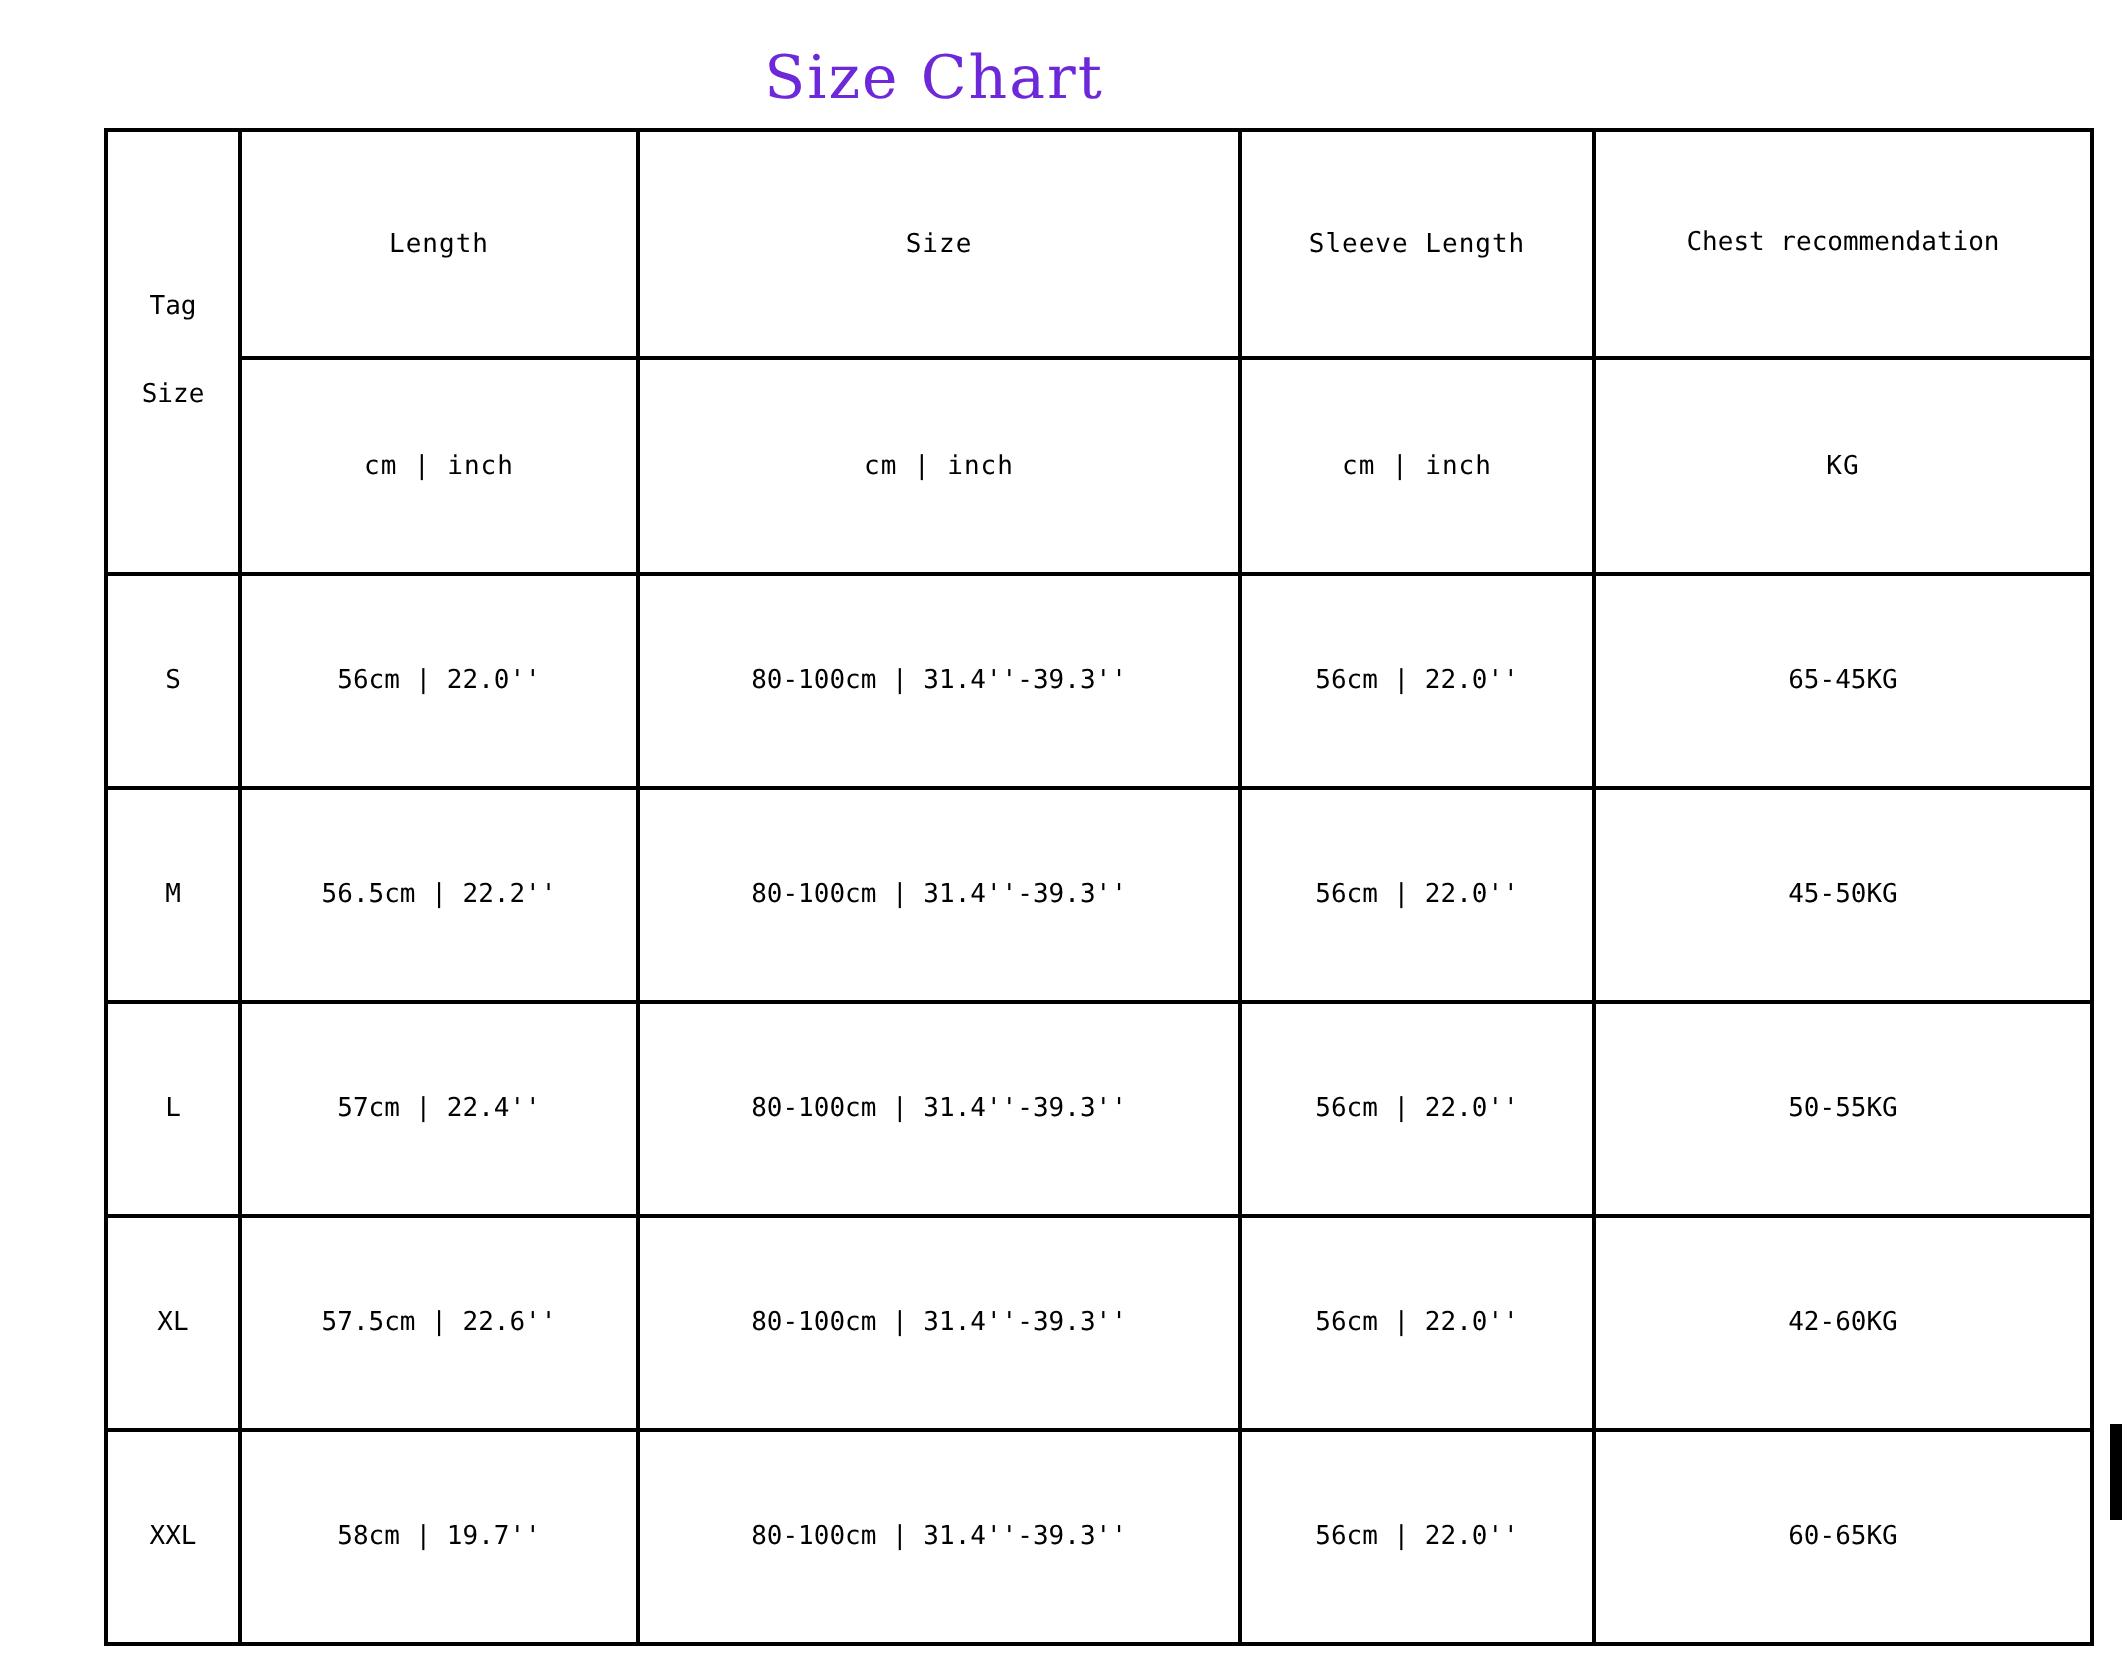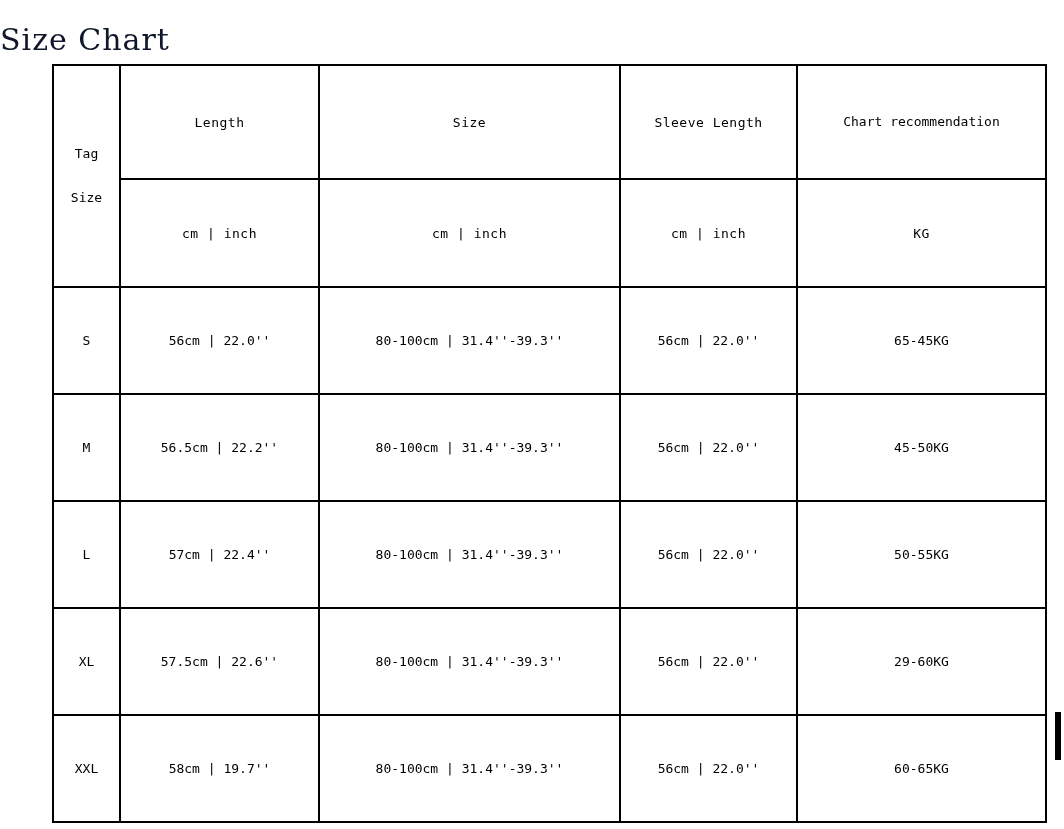--- a/index.html
+++ b/index.html
@@ -18,25 +18,25 @@
   .page {
     width: 1064px;
     height: 829px;
     position: relative;
   }
   .title {
     position: absolute;
     top: 22px;
     left: 0;
     width: 934px;
-    text-align: left;
+    text-align: center;
     font-family: "DejaVu Serif", serif;
     font-size: 30px;
     letter-spacing: 1px;
-    color: #0f172a;
+    color: #6d28d9;
   }
   table.size-chart {
     position: absolute;
     top: 64px;
     left: 52px;
     width: 993px;
     border-collapse: collapse;
     table-layout: fixed;
   }
   table.size-chart td {
@@ -112,21 +112,21 @@
     </colgroup>
     <tbody>
       <tr class="hdr-top">
         <td rowspan="2" class="tag-cell">
           <span>Tag</span>
           <span>Size</span>
         </td>
         <td class="hdr-label">Length</td>
         <td class="hdr-label">Size</td>
         <td class="hdr-label">Sleeve Length</td>
-        <td class="hdr-weight">Chart recommendation</td>
+        <td class="hdr-weight">Chest recommendation</td>
       </tr>
       <tr class="hdr-sub">
         <td class="unit">cm | inch</td>
         <td class="unit">cm | inch</td>
         <td class="unit">cm | inch</td>
         <td class="unit">KG</td>
       </tr>
 
       <tr class="data-row">
         <td class="size-label">S</td>
@@ -150,21 +150,21 @@
         <td class="cellval">80-100cm |   31.4''-39.3''</td>
         <td class="cellval">56cm |   22.0''</td>
         <td class="cellval">50-55KG</td>
       </tr>
 
       <tr class="data-row">
         <td class="size-label">XL</td>
         <td class="cellval">57.5cm |   22.6''</td>
         <td class="cellval">80-100cm |   31.4''-39.3''</td>
         <td class="cellval">56cm |   22.0''</td>
-        <td class="cellval">29-60KG</td>
+        <td class="cellval">42-60KG</td>
       </tr>
 
       <tr class="data-row">
         <td class="size-label">XXL</td>
         <td class="cellval">58cm |   19.7''</td>
         <td class="cellval">80-100cm |   31.4''-39.3''</td>
         <td class="cellval">56cm |   22.0''</td>
         <td class="cellval">60-65KG</td>
       </tr>
     </tbody>

